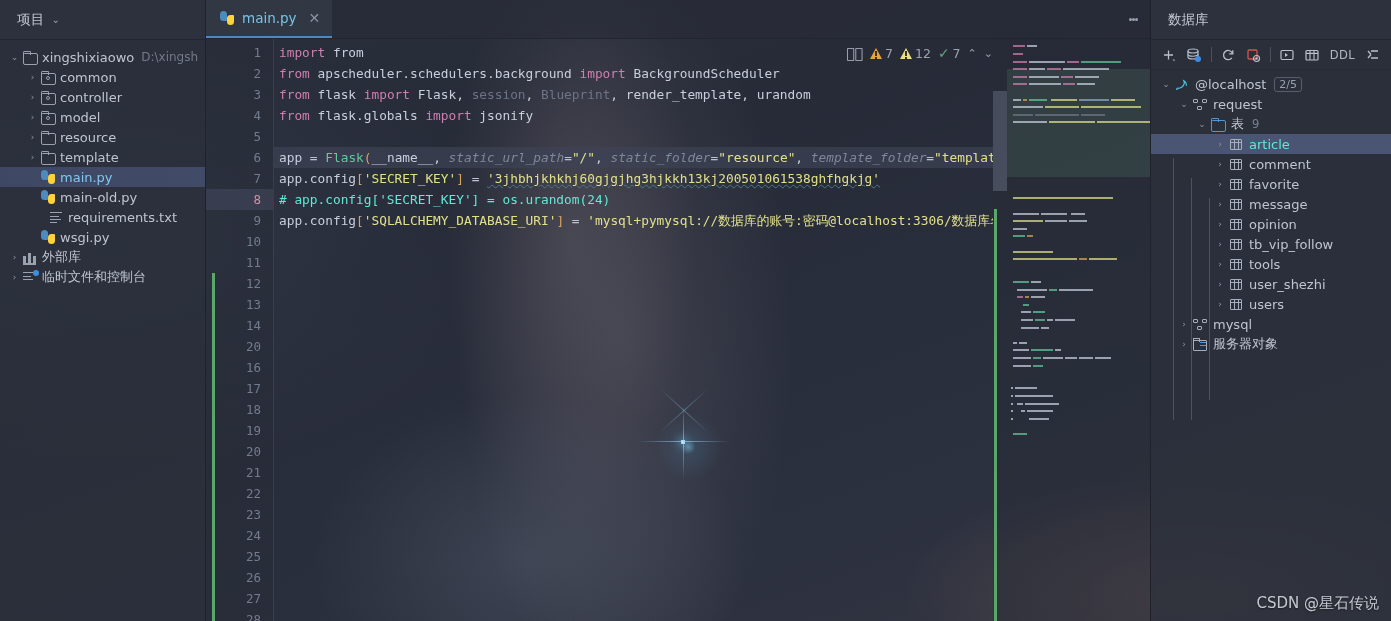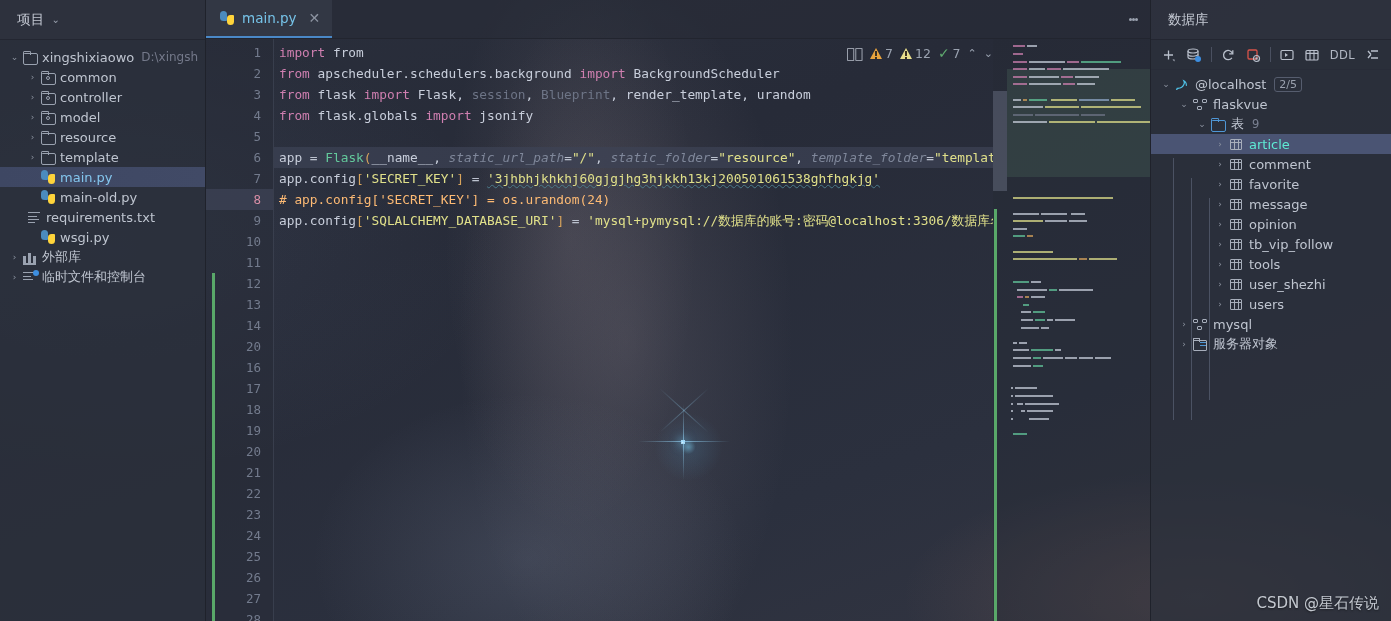--- a/index.html
+++ b/index.html
@@ -210,21 +210,21 @@
     font-size: 12.8px;
   }
   .code .line {
     height: 21px; line-height: 21px; white-space: pre;
     padding-left: 5px;
   }
   .code .line.hl { background: rgba(61,67,86,0.70); }
   .tok-kw   { color: #cf7fb0; }
   .tok-cls  { color: #63c89b; }
   .tok-str  { color: #e0e08a; }
-  .tok-cmt  { color: #fdba74; }
+  .tok-cmt  { color: #5eead4; }
   .tok-par  { color: #7f879a; font-style: italic; }
   .tok-grey { color: #6d7486; }
   .tok-br   { color: #d8a45c; }
   .tok-op   { color: #bcc2cf; }
   .tok-plain{ color: #c8cedb; }
   .wavy { text-decoration: underline; text-decoration-style: wavy; text-decoration-color: #4a7a8a; text-decoration-thickness: 1px; }
 
   
   .inspect {
     position:absolute; right: 157px; top: 6px;
@@ -405,21 +405,21 @@
         <div class="node" style="padding-left: 26px;">
           <span class="arrow none"></span>
           <span class="ico">
             <span class="py-ico">
               <span class="b1"></span>
               <span class="b2"></span>
             </span>
           </span>
           <span class="lbl">main-old.py</span>
         </div>
-        <div class="node" style="padding-left: 12px;">
+        <div class="node" style="padding-left: 34px;">
           <span class="arrow none"></span>
           <span class="ico">
             <span class="txt-ico">
               <i></i>
               <i></i>
               <i></i>
               <i></i>
             </span>
           </span>
           <span class="lbl">requirements.txt</span>
@@ -732,21 +732,21 @@
         </div>
         <div class="db-node" style="padding-left: 26px;">
           <span class="arrow">⌄</span>
           <span class="ico">
             <span class="schema-ico">
               <b></b>
               <b></b>
               <b></b>
             </span>
           </span>
-          <span class="lbl">flaskvue</span>
+          <span class="lbl">request</span>
         </div>
         <div class="db-node" style="padding-left: 44px;">
           <span class="arrow">⌄</span>
           <span class="ico">
             <span class="folder-ico blue"></span>
           </span>
           <span class="lbl">表</span>
           <span class="cnt">9</span>
         </div>
         <div class="db-node selected" style="padding-left: 62px;">

